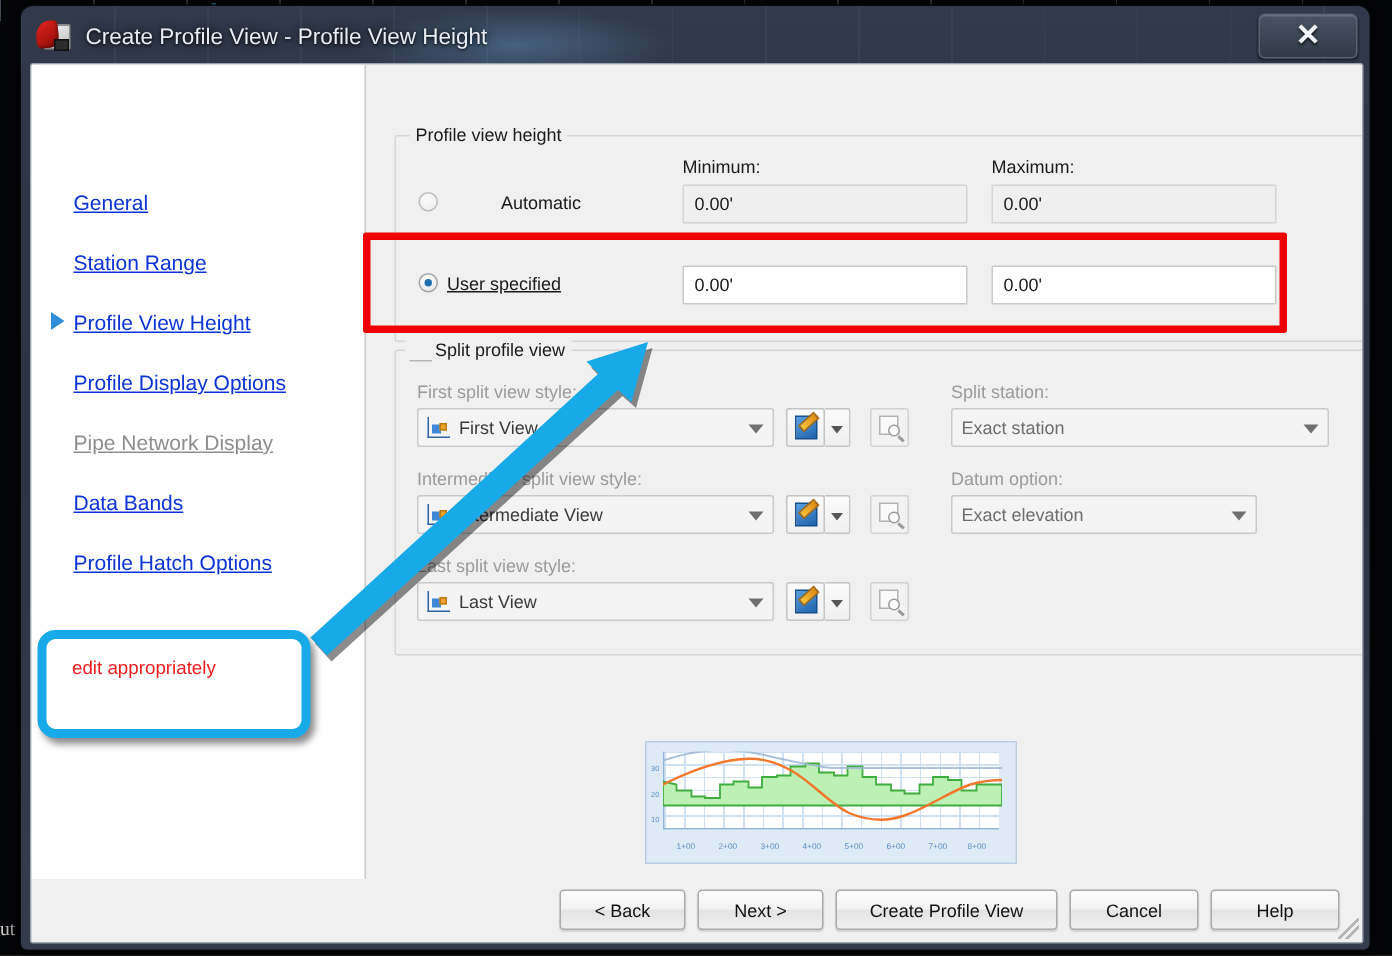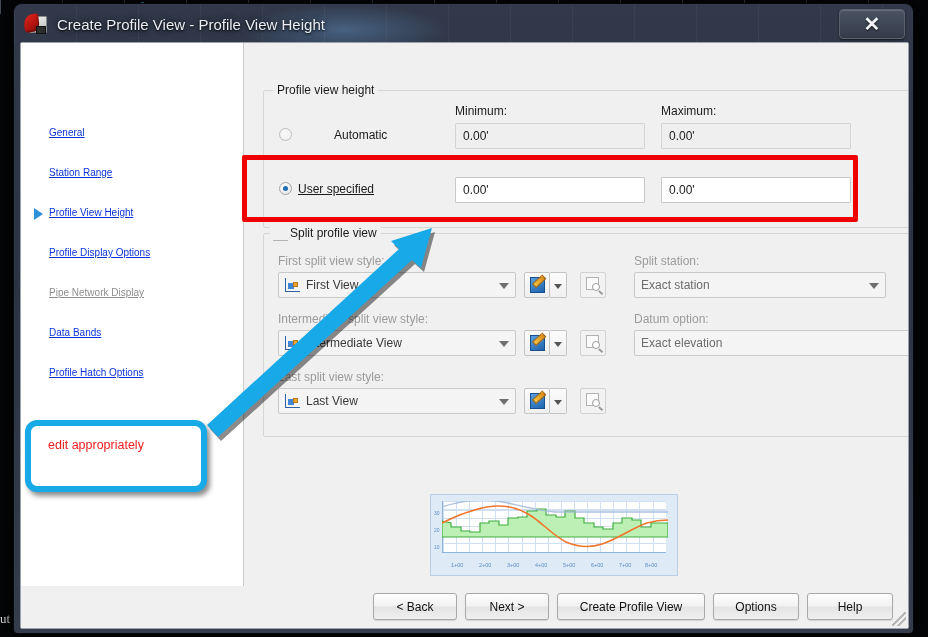--- a/index.html
+++ b/index.html
@@ -103,21 +103,21 @@
   .client-inner { position:absolute; inset:0; background:#f0f0f0; }
 
   
   .sidebar {
     position: absolute; left: 0; top: 0; width: 222px; height: 543px;
     background: #ffffff;
     border-right: 1px solid #c8c8c8;
   }
   .nav-item {
     position: absolute; left: 28px;
-    font-size: 10px; color: #0b33d6;
+    font-size: 14px; color: #0b33d6;
     text-decoration: underline; cursor: pointer; white-space: nowrap;
   }
   .nav-item.disabled { color: #8d8d8d; cursor: default; }
   .nav-marker {
     position: absolute; left: 13px; width: 0; height: 0;
     border-left: 9px solid #2f8fd8;
     border-top: 6px solid transparent;
     border-bottom: 6px solid transparent;
   }
 
@@ -419,21 +419,21 @@
             <span class="lens"></span>
           </div>
 
           <div class="lbl dim" style="left:391px; top:211px;">Split station:</div>
           <div class="combo dim" style="left:391px; top:229px; width:252px;">
             <span class="combo-text grey">Exact station</span>
             <span class="combo-arrow"></span>
           </div>
 
           <div class="lbl dim" style="left:391px; top:269px;">Datum option:</div>
-          <div class="combo dim" style="left:391px; top:287px; width:295px;">
+          <div class="combo dim" style="left:391px; top:287px; width:204px;">
             <span class="combo-text grey">Exact elevation</span>
             <span class="combo-arrow"></span>
           </div>
         </div>
 
         <div class="preview">
           <div class="plot"></div>
           <svg width="226" height="54" viewBox="0 0 226 54">
             <path d="M0,36 L0,20 L9,22 L9,26 L19,26 L19,30 L28,30 L28,31 L38,31 L38,22 L47,22 L47,20 L57,20 L57,24 L66,24 L66,17 L76,17 L76,16 L85,16 L85,10 L95,10 L95,8 L104,8 L104,14 L114,14 L114,16 L123,16 L123,10 L133,10 L133,17 L142,17 L142,22 L152,22 L152,26 L161,26 L161,28 L171,28 L171,22 L180,22 L180,17 L190,17 L190,19 L199,19 L199,26 L209,26 L209,22 L218,22 L226,22 L226,36 Z" fill="#bdf0b4" stroke="#3fae3f" stroke-width="1.2" stroke-linejoin="miter"></path>
             <path d="M0,6 C24,-2 44,-3 66,2 C88,7 100,10 113,11 L226,11" fill="none" stroke="#9fb6d6" stroke-width="1.3" opacity="0.85"></path>
@@ -449,21 +449,21 @@
           <span class="xlab" style="left:132px;">5+00</span>
           <span class="xlab" style="left:160px;">6+00</span>
           <span class="xlab" style="left:188px;">7+00</span>
           <span class="xlab" style="left:214px;">8+00</span>
         </div>
 
         <div class="btnbar">
           <div class="wbtn" style="left:352px; width:84px;">&lt; Back</div>
           <div class="wbtn" style="left:444px; width:84px;">Next &gt;</div>
           <div class="wbtn" style="left:536px; width:148px;">Create Profile View</div>
-          <div class="wbtn" style="left:692px; width:86px;">Options</div>
+          <div class="wbtn" style="left:692px; width:86px;">Cancel</div>
           <div class="wbtn" style="left:786px; width:86px;">Help</div>
           <div class="grip"></div>
         </div>
 
       </div>
     </div>
   </div>
 
   <div class="redbox"></div>
 

